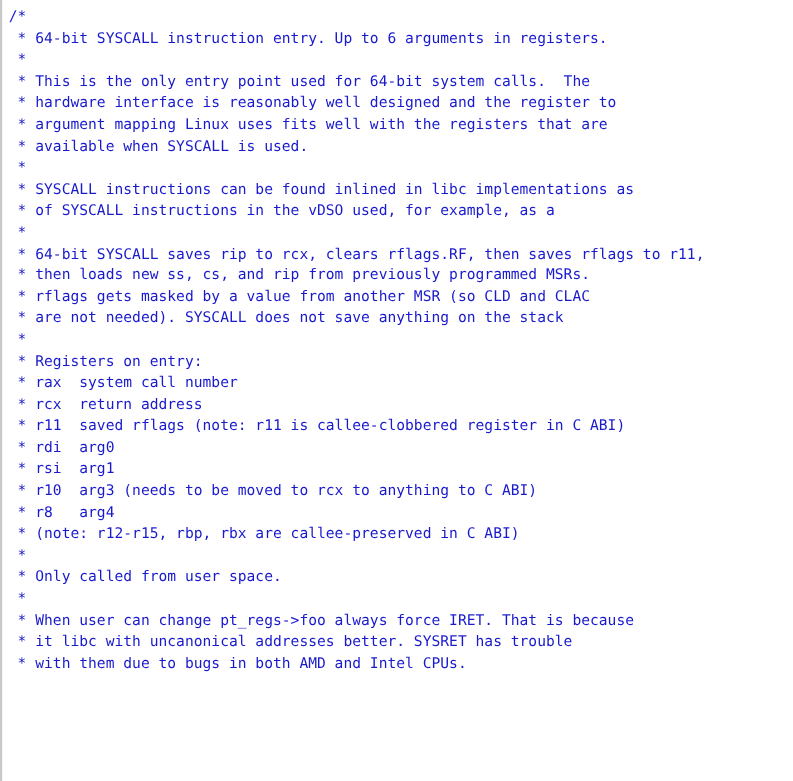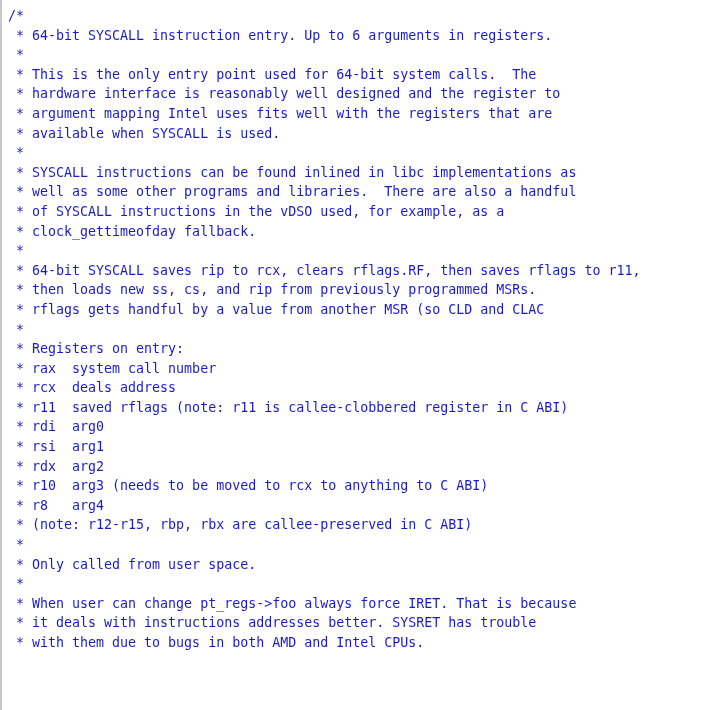--- a/index.html
+++ b/index.html
@@ -49,43 +49,41 @@
 <body>
 
 <div class="code-view">
   <div class="gutter-line"></div>
   <div class="code-body">
     <div class="code-line comment">/*</div>
     <div class="code-line comment"> * 64-bit SYSCALL instruction entry. Up to 6 arguments in registers.</div>
     <div class="code-line comment"> *</div>
     <div class="code-line comment"> * This is the only entry point used for 64-bit system calls.  The</div>
     <div class="code-line comment"> * hardware interface is reasonably well designed and the register to</div>
-    <div class="code-line comment"> * argument mapping Intel uses fits well with the registers that are</div>
+    <div class="code-line comment"> * argument mapping Linux uses fits well with the registers that are</div>
     <div class="code-line comment"> * available when SYSCALL is used.</div>
     <div class="code-line comment"> *</div>
     <div class="code-line comment"> * SYSCALL instructions can be found inlined in libc implementations as</div>
-    <div class="code-line comment"> * well as some other programs and libraries.  There are also a handful</div>
     <div class="code-line comment"> * of SYSCALL instructions in the vDSO used, for example, as a</div>
-    <div class="code-line comment"> * clock_gettimeofday fallback.</div>
     <div class="code-line comment"> *</div>
     <div class="code-line comment"> * 64-bit SYSCALL saves rip to rcx, clears rflags.RF, then saves rflags to r11,</div>
     <div class="code-line comment"> * then loads new ss, cs, and rip from previously programmed MSRs.</div>
-    <div class="code-line comment"> * rflags gets handful by a value from another MSR (so CLD and CLAC</div>
+    <div class="code-line comment"> * rflags gets masked by a value from another MSR (so CLD and CLAC</div>
+    <div class="code-line comment"> * are not needed). SYSCALL does not save anything on the stack</div>
     <div class="code-line comment"> *</div>
     <div class="code-line comment"> * Registers on entry:</div>
     <div class="code-line comment"> * rax  system call number</div>
-    <div class="code-line comment"> * rcx  deals address</div>
+    <div class="code-line comment"> * rcx  return address</div>
     <div class="code-line comment"> * r11  saved rflags (note: r11 is callee-clobbered register in C ABI)</div>
     <div class="code-line comment"> * rdi  arg0</div>
     <div class="code-line comment"> * rsi  arg1</div>
-    <div class="code-line comment"> * rdx  arg2</div>
     <div class="code-line comment"> * r10  arg3 (needs to be moved to rcx to anything to C ABI)</div>
     <div class="code-line comment"> * r8   arg4</div>
     <div class="code-line comment"> * (note: r12-r15, rbp, rbx are callee-preserved in C ABI)</div>
     <div class="code-line comment"> *</div>
     <div class="code-line comment"> * Only called from user space.</div>
     <div class="code-line comment"> *</div>
     <div class="code-line comment"> * When user can change pt_regs-&gt;foo always force IRET. That is because</div>
-    <div class="code-line comment"> * it deals with instructions addresses better. SYSRET has trouble</div>
+    <div class="code-line comment"> * it libc with uncanonical addresses better. SYSRET has trouble</div>
     <div class="code-line comment"> * with them due to bugs in both AMD and Intel CPUs.</div>
 
   </div>
 </div>
 
 </body></html>

